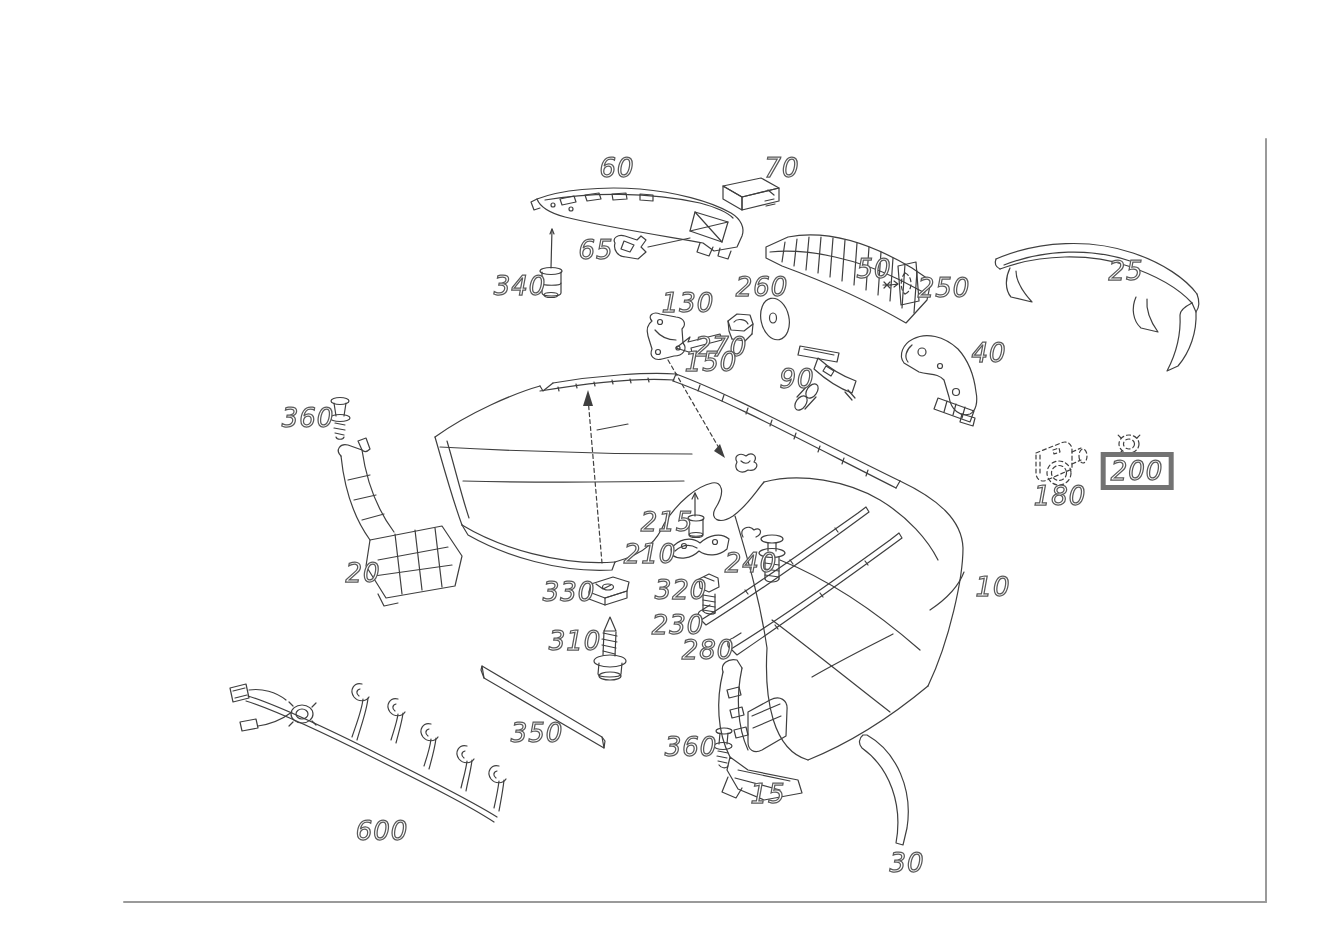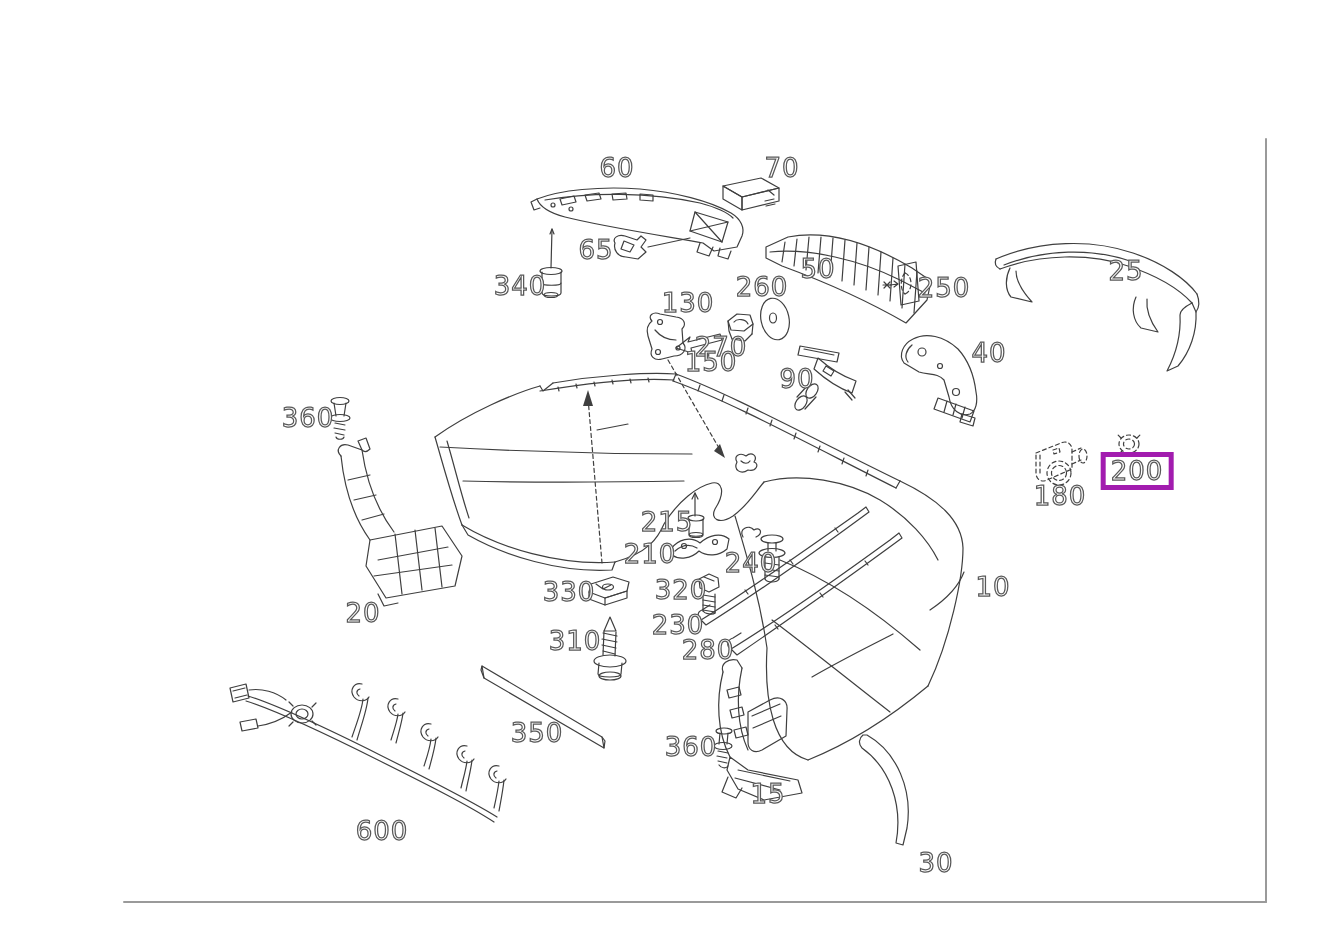--- a/index.html
+++ b/index.html
@@ -4,28 +4,28 @@
 <style>
   html,body{margin:0;padding:0;background:#ffffff;}
   .stage{position:relative;width:1326px;height:938px;background:#ffffff;overflow:hidden;
          font-family:"DejaVu Sans",sans-serif;}
   svg{position:absolute;left:0;top:0;}
   svg path, svg line, svg ellipse, svg circle, svg rect, svg polyline{
     stroke:#3f3f3f;fill:none;stroke-width:1.2;stroke-linecap:round;stroke-linejoin:round;}
   svg .fill{fill:#3f3f3f;stroke:none;}
   svg .dash{stroke-dasharray:4 3;}
   svg .frame{stroke:#9a9a9a;stroke-width:2;}
-  .labels-layer{position:absolute;left:0;top:0;width:100%;height:100%;}
+  .labels-layer{position:absolute;left:0;top:0;width:100%;height:100%;font-style:italic;}
   .part-label{
     position:absolute;transform:translate(-50%,-50%);
     font-family:"DejaVu Sans",sans-serif;font-size:26px;line-height:1;
     letter-spacing:1px;white-space:nowrap;cursor:pointer;
     color:#6b6b6b;-webkit-text-fill-color:#ffffff;-webkit-text-stroke:1.25px #595959;}
   .part-label.highlighted{
-    border:5px solid #a21caf;background:#ffffff;padding:1px 5px;}
+    border:5px solid #737373;background:#ffffff;padding:1px 5px;}
 </style>
 </head>
 <body>
 
 <div class="stage">
 
 <svg width="1326" height="938" viewBox="0 0 1326 938">
 
   <g>
     <line class="frame" x1="124" y1="902" x2="1266" y2="902"></line>
@@ -332,39 +332,39 @@
 </svg>
 
 <div class="labels-layer">
       <div class="part-label" style="left: 617px; top: 168px;">60</div>
       <div class="part-label" style="left: 782px; top: 168px;">70</div>
       <div class="part-label" style="left: 596px; top: 250px;">65</div>
       <div class="part-label" style="left: 520px; top: 286px;">340</div>
       <div class="part-label" style="left: 652px; top: 303px; margin-left: 36px;">130</div>
       <div class="part-label" style="left: 721px; top: 303px; margin-top: 44px;">270</div>
       <div class="part-label" style="left: 762px; top: 287px;">260</div>
-      <div class="part-label" style="left: 818px; top: 269px; text-align: center;">50</div>
+      <div class="part-label" style="left: 874px; top: 269px; text-align: center;">50</div>
       <div class="part-label" style="left: 944px; top: 288px;">250</div>
       <div class="part-label" style="left: 1126px; top: 271px;">25</div>
       <div class="part-label" style="left: 989px; top: 337px; margin-top: 16px;">40</div>
       <div class="part-label" style="left: 797px; top: 379px;">90</div>
       <div class="part-label" style="left: 711px; top: 362px;">150</div>
       <div class="part-label" style="left: 308px; top: 418px;">360</div>
       <div class="part-label highlighted" style="left: 1137px; top: 471px;">200</div>
       <div class="part-label" style="left: 1060px; top: 496px;">180</div>
       <div class="part-label" style="left: 667px; top: 522px;">215</div>
       <div class="part-label" style="left: 650px; top: 554px; text-align: right;">210</div>
       <div class="part-label" style="left: 751px; top: 563px;">240</div>
       <div class="part-label" style="left: 569px; top: 592px;">330</div>
       <div class="part-label" style="left: 681px; top: 590px;">320</div>
       <div class="part-label" style="left: 993px; top: 587px;">10</div>
       <div class="part-label" style="left: 678px; top: 625px;">230</div>
       <div class="part-label" style="left: 575px; top: 641px;">310</div>
       <div class="part-label" style="left: 708px; top: 650px;">280</div>
-      <div class="part-label" style="left: 363px; top: 573px; margin-top: 40px;">20</div>
+      <div class="part-label" style="left: 363px; top: 573px;">20</div>
       <div class="part-label" style="left: 537px; top: 733px;">350</div>
       <div class="part-label" style="left: 691px; top: 747px;">360</div>
       <div class="part-label" style="left: 382px; top: 831px;">600</div>
       <div class="part-label" style="left: 768px; top: 794px;">15</div>
-      <div class="part-label" style="left: 907px; top: 863px; margin-left: 29px;">30</div>
+      <div class="part-label" style="left: 907px; top: 863px;">30</div>
     </div>
 
 </div>
 
 </body></html>

